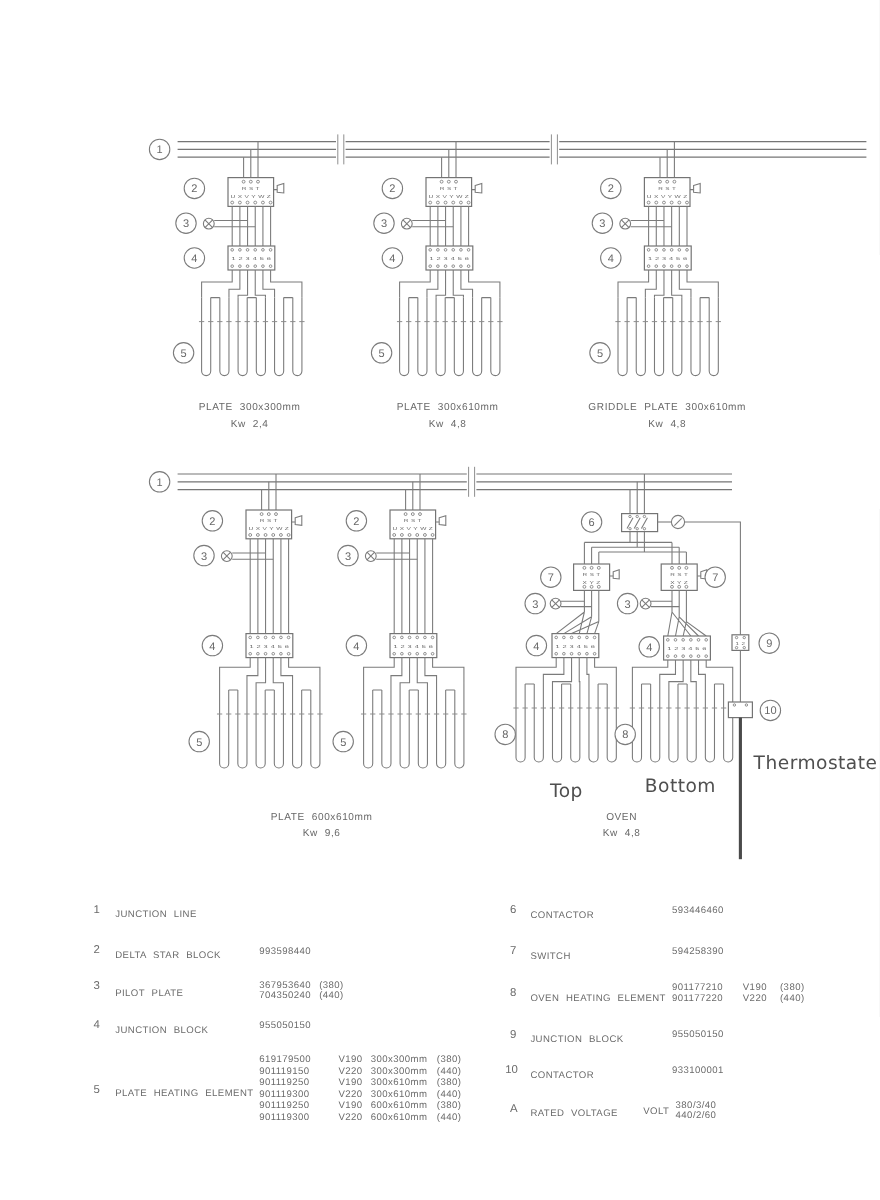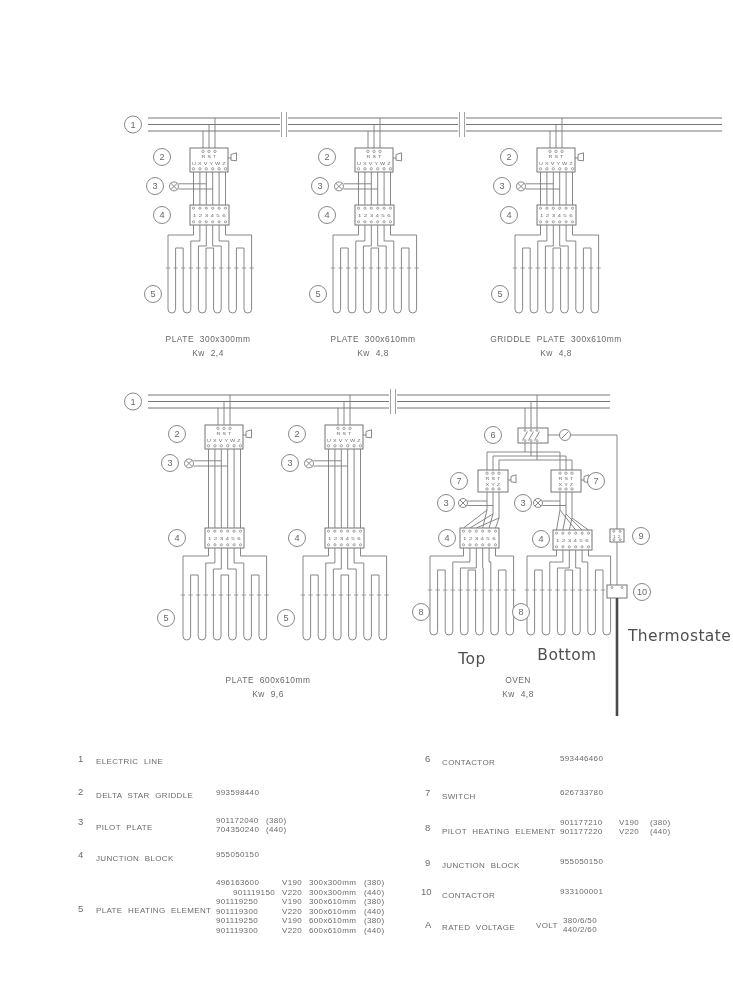--- a/index.html
+++ b/index.html
@@ -285,44 +285,44 @@
   <text class="blabel mid" x="567" y="660">Bottom</text>
   <text class="blabel" x="628" y="641">Thermostate</text>
 
   <text class="cap" x="518" y="683">OVEN</text>
   <text class="cap" x="518" y="696.5">Kw 4,8</text>
 </svg>
 
   <div>
 
     <span class="lg lgnum" style="left:78px;top:753px">1</span>
-    <span class="lg" style="left:96px;top:757px">ELECTRIC LINE</span>
+    <span class="lg" style="left:96px;top:757px">JUNCTION LINE</span>
 
     <span class="lg lgnum" style="left:78px;top:786px">2</span>
-    <span class="lg" style="left:96px;top:791px">DELTA STAR GRIDDLE</span>
+    <span class="lg" style="left:96px;top:791px">DELTA STAR BLOCK</span>
     <span class="lg" style="left:216px;top:788px">993598440</span>
 
     <span class="lg lgnum" style="left:78px;top:816px">3</span>
     <span class="lg" style="left:96px;top:823px">PILOT PLATE</span>
-    <span class="lg" style="left:216px;top:816px">901172040</span>
+    <span class="lg" style="left:216px;top:816px">367953640</span>
     <span class="lg" style="left:266px;top:816px">(380)</span>
     <span class="lg" style="left:216px;top:825px">704350240</span>
     <span class="lg" style="left:266px;top:825px">(440)</span>
 
     <span class="lg lgnum" style="left:78px;top:849px">4</span>
     <span class="lg" style="left:96px;top:854px">JUNCTION BLOCK</span>
     <span class="lg" style="left:216px;top:850px">955050150</span>
 
     <span class="lg lgnum" style="left:78px;top:903px">5</span>
     <span class="lg" style="left:96px;top:906px">PLATE HEATING ELEMENT</span>
-    <span class="lg" style="left:216px;top:878px">496163600</span>
+    <span class="lg" style="left:216px;top:878px">619179500</span>
     <span class="lg" style="left:282px;top:878px">V190</span>
     <span class="lg" style="left:309px;top:878px">300x300mm</span>
     <span class="lg" style="left:364px;top:878px">(380)</span>
-    <span class="lg" style="left:233px;top:888px">901119150</span>
+    <span class="lg" style="left:216px;top:888px">901119150</span>
     <span class="lg" style="left:282px;top:888px">V220</span>
     <span class="lg" style="left:309px;top:888px">300x300mm</span>
     <span class="lg" style="left:364px;top:888px">(440)</span>
     <span class="lg" style="left:216px;top:897px">901119250</span>
     <span class="lg" style="left:282px;top:897px">V190</span>
     <span class="lg" style="left:309px;top:897px">300x610mm</span>
     <span class="lg" style="left:364px;top:897px">(380)</span>
     <span class="lg" style="left:216px;top:907px">901119300</span>
     <span class="lg" style="left:282px;top:907px">V220</span>
     <span class="lg" style="left:309px;top:907px">300x610mm</span>
@@ -335,39 +335,39 @@
     <span class="lg" style="left:282px;top:926px">V220</span>
     <span class="lg" style="left:309px;top:926px">600x610mm</span>
     <span class="lg" style="left:364px;top:926px">(440)</span>
 
     <span class="lg lgnum" style="left:425px;top:753px">6</span>
     <span class="lg" style="left:442px;top:758px">CONTACTOR</span>
     <span class="lg" style="left:560px;top:754px">593446460</span>
 
     <span class="lg lgnum" style="left:425px;top:787px">7</span>
     <span class="lg" style="left:442px;top:792px">SWITCH</span>
-    <span class="lg" style="left:560px;top:788px">626733780</span>
+    <span class="lg" style="left:560px;top:788px">594258390</span>
 
     <span class="lg lgnum" style="left:425px;top:822px">8</span>
-    <span class="lg" style="left:442px;top:827px">PILOT HEATING ELEMENT</span>
+    <span class="lg" style="left:442px;top:827px">OVEN HEATING ELEMENT</span>
     <span class="lg" style="left:560px;top:818px">901177210</span>
     <span class="lg" style="left:619px;top:818px">V190</span>
     <span class="lg" style="left:650px;top:818px">(380)</span>
     <span class="lg" style="left:560px;top:827px">901177220</span>
     <span class="lg" style="left:619px;top:827px">V220</span>
     <span class="lg" style="left:650px;top:827px">(440)</span>
 
     <span class="lg lgnum" style="left:425px;top:857px">9</span>
     <span class="lg" style="left:442px;top:861px">JUNCTION BLOCK</span>
     <span class="lg" style="left:560px;top:857px">955050150</span>
 
     <span class="lg lgnum" style="left:421px;top:886px">10</span>
     <span class="lg" style="left:442px;top:891px">CONTACTOR</span>
     <span class="lg" style="left:560px;top:887px">933100001</span>
 
     <span class="lg lgnum" style="left:425px;top:919px">A</span>
     <span class="lg" style="left:442px;top:923px">RATED VOLTAGE</span>
     <span class="lg" style="left:536px;top:921px">VOLT</span>
-    <span class="lg" style="left:563px;top:916px">380/6/50</span>
+    <span class="lg" style="left:563px;top:916px">380/3/40</span>
     <span class="lg" style="left:563px;top:925px">440/2/60</span>
   </div>
 
 </div>
 
 </body></html>

